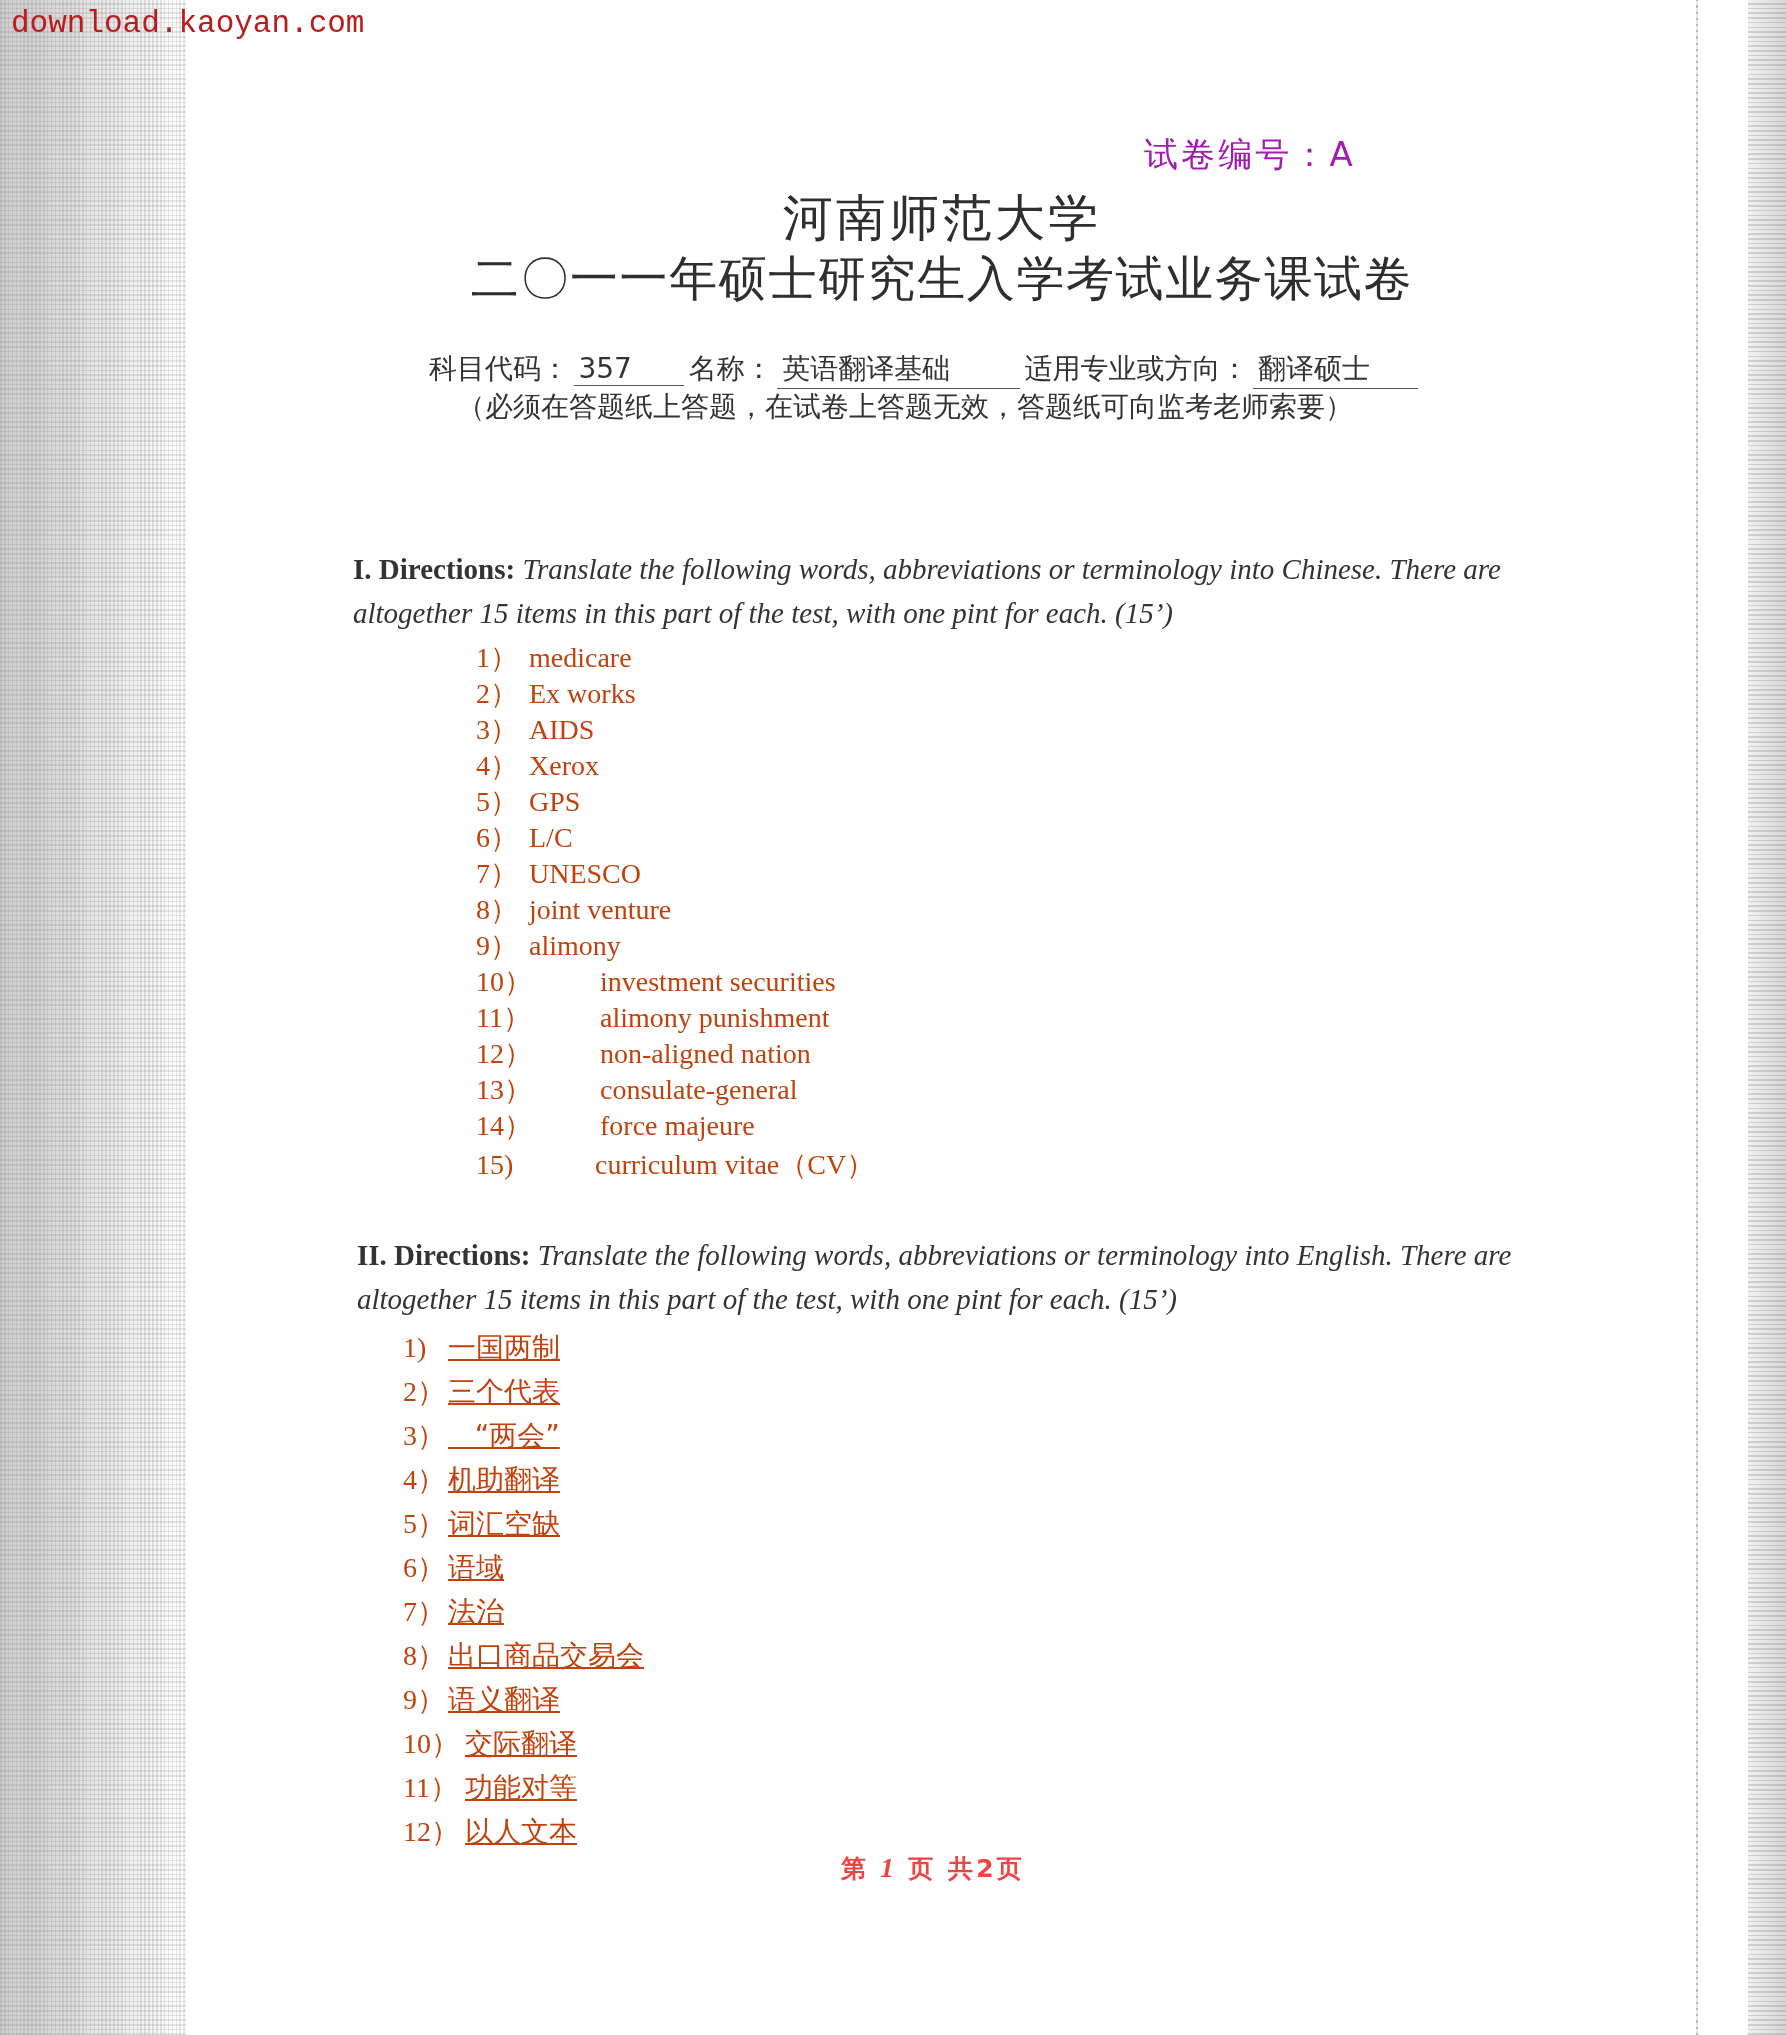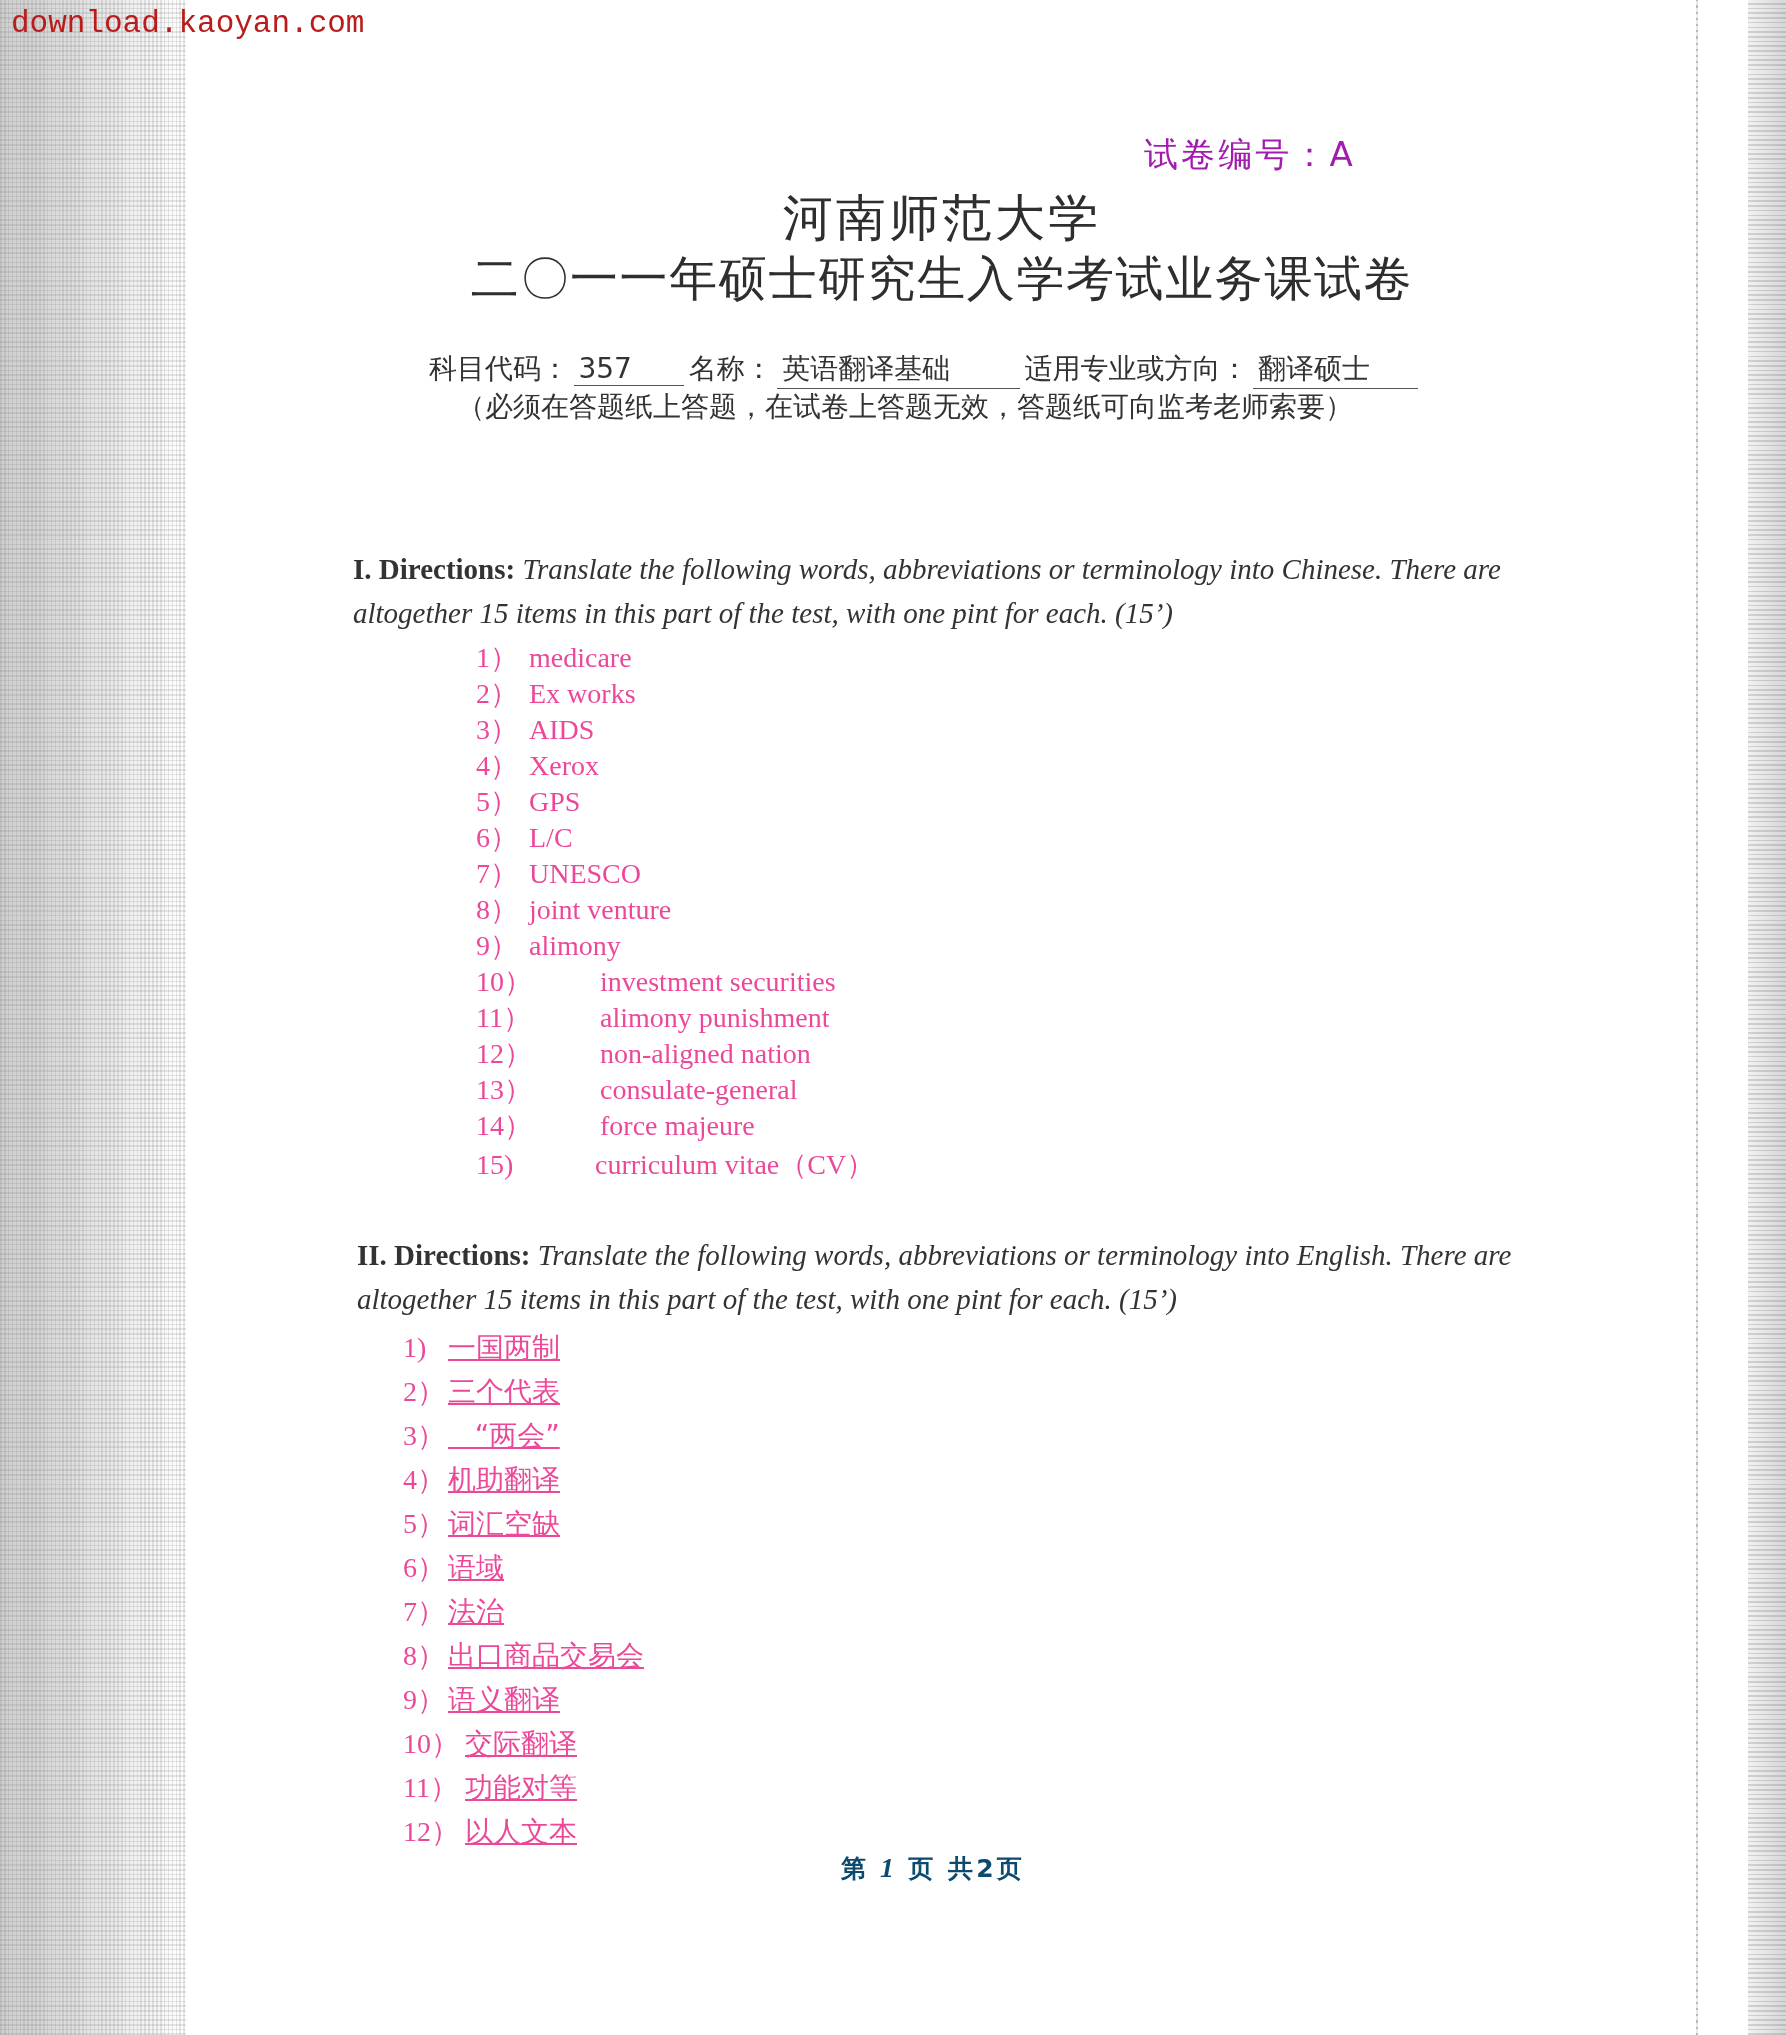--- a/index.html
+++ b/index.html
@@ -112,21 +112,21 @@
     .directions .lead {
       font-weight: bold;
       font-style: normal;
     }
     .directions .body {
       font-style: italic;
     }
     .list {
       position: absolute;
       font-size: 28px;
-      color: #ec4899;
+      color: #c2410c;
     }
     .list .item {
       height: 36px;
       line-height: 36px;
       white-space: nowrap;
       position: relative;
     }
     .list .num {
       display: inline-block;
       width: 53px;
@@ -139,21 +139,21 @@
     }
     .list-cn .num { width: 45px; }
     .list-cn .num.wide { width: 62px; }
     .list-cn .term { font-family: "DejaVu Sans", sans-serif; font-size: 28px; }
     .footer-page {
       position: absolute;
       left: 841px; top: 1852px;
       font-family: "DejaVu Sans", sans-serif;
       font-size: 25px;
       font-weight: bold;
-      color: #0c4a6e;
+      color: #ef4444;
       letter-spacing: 3.1px;
       white-space: nowrap;
     }
     .footer-page .hand {
       font-family: "Liberation Serif", serif;
       font-style: italic;
       font-size: 28px;
       padding: 0 11px;
     }
   </style>

